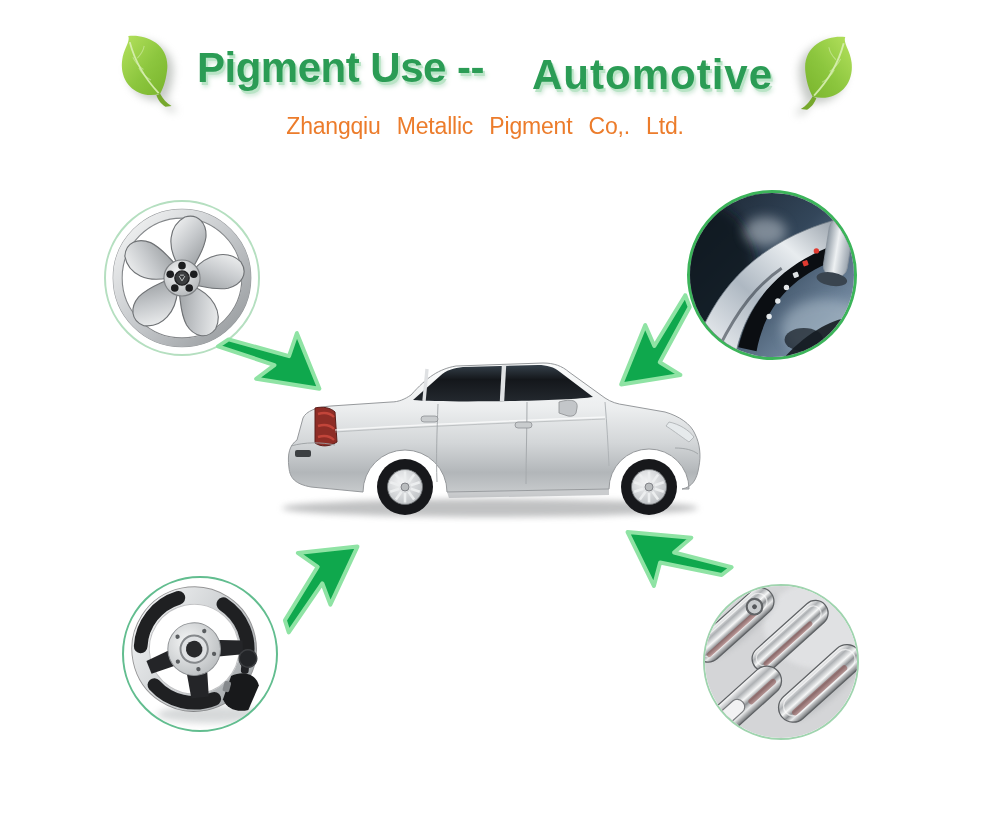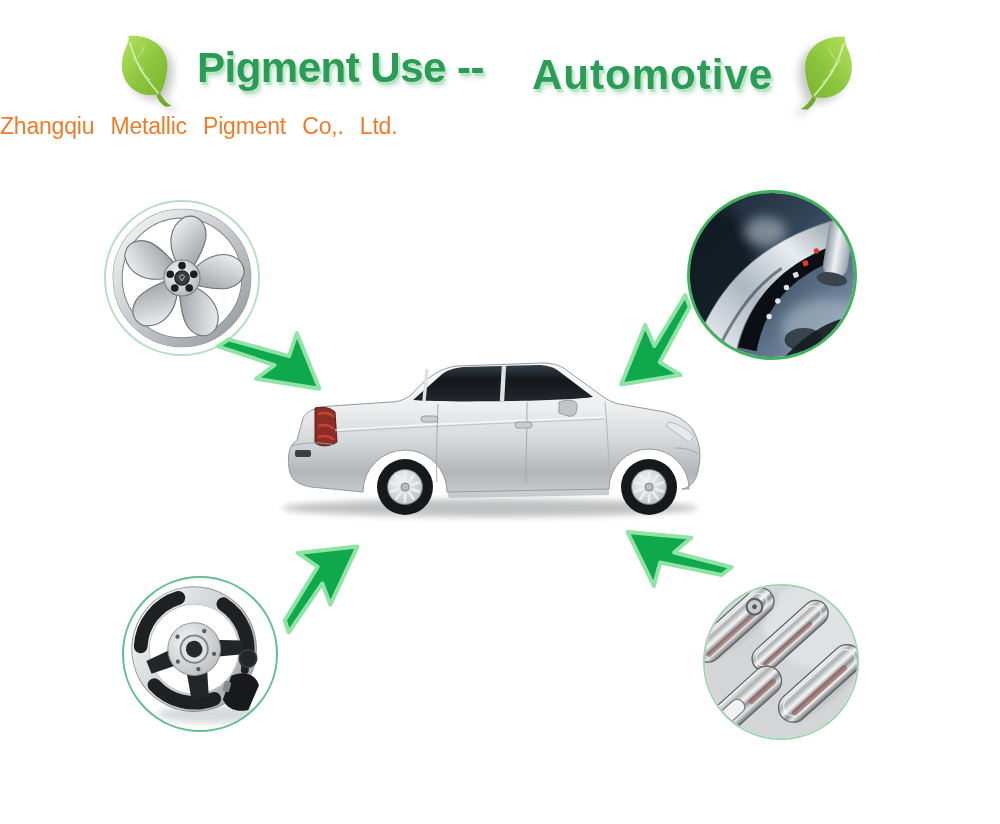--- a/index.html
+++ b/index.html
@@ -9,21 +9,21 @@
   }
   
   .title{
     position:absolute;top:44px;left:0;width:970px;text-align:center;margin:0;
     font-size:42px;font-weight:bold;letter-spacing:-0.5px;color:#2b9c55;
     text-shadow:2px 3px 0 #b9e4c6,3px 5px 4px rgba(140,200,160,.45);
     white-space:nowrap;
   }
   .title .t2{display:inline-block;margin-left:48px;position:relative;top:7px;letter-spacing:1px;}
   .subtitle{
-    position:absolute;top:113px;left:0;width:970px;text-align:left;
+    position:absolute;top:113px;left:0;width:970px;text-align:center;
     font-size:23px;color:#ec7c2b;word-spacing:10px;letter-spacing:-0.2px;
   }
   .leaf{position:absolute;filter:drop-shadow(6px 5px 4px rgba(110,120,110,.40));}
   .leaf-left{left:110px;top:33px;width:76px;height:76px;}
   .leaf-right{left:784px;top:34px;width:82px;height:78px;transform:scaleX(-1);}
   
   .callout{position:absolute;border-radius:50%;overflow:hidden;box-sizing:border-box;background:#fff;}
   .callout svg{display:block;width:100%;height:100%;}
   .co-wheel   {left:104px;top:200px;width:156px;height:156px;border:2px solid #b5dfc0;}
   .co-shifter {left:687px;top:190px;width:170px;height:170px;border:3px solid #3cb45a;}

